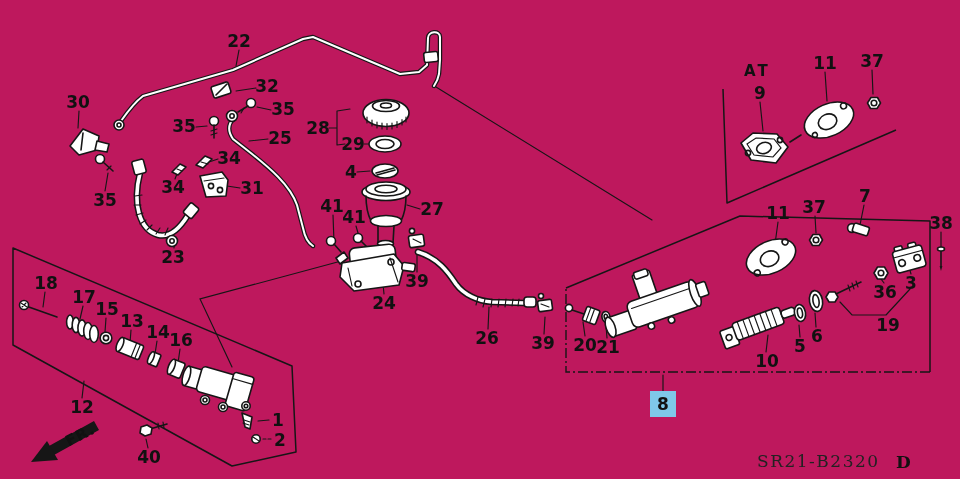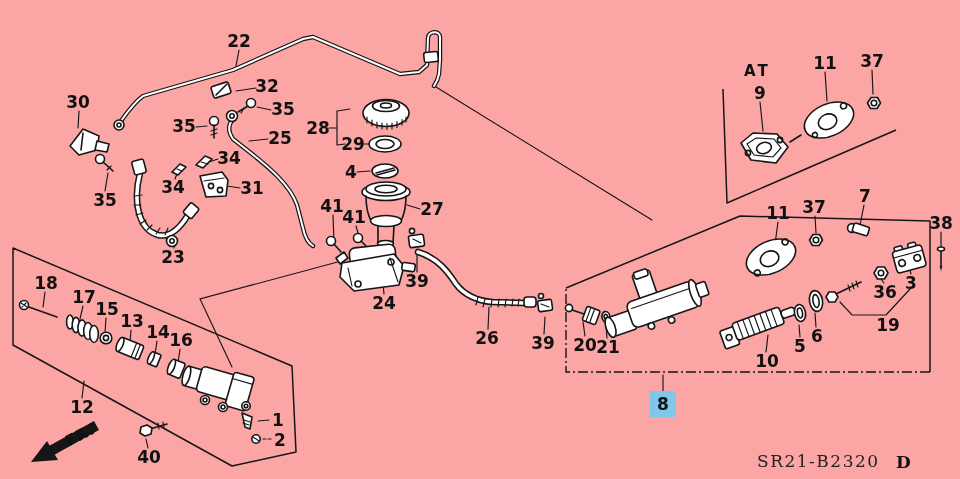--- a/index.html
+++ b/index.html
@@ -1,16 +1,16 @@
 <!DOCTYPE html>
 <html><head>
 <meta charset="utf-8">
 <style>
   html,body{margin:0;padding:0;background:#fff;}
-  .stage{position:relative;width:960px;height:479px;background:#fca5a5;overflow:hidden;
+  .stage{position:relative;width:960px;height:479px;background:#be185d;overflow:hidden;
          font-family:"DejaVu Sans","Liberation Sans",sans-serif;}
   svg{position:absolute;left:0;top:0;}
   svg *{vector-effect:non-scaling-stroke;}
   .ln{fill:none;stroke:#161616;stroke-width:1.6;stroke-linecap:round;stroke-linejoin:round;}
   .thin{fill:none;stroke:#161616;stroke-width:1.15;stroke-linecap:round;}
   .w{fill:#ffffff;stroke:#161616;stroke-width:1.6;stroke-linejoin:round;}
   .blk{fill:#161616;stroke:none;}
   .tube-o{fill:none;stroke:#161616;stroke-width:4.4;stroke-linecap:round;stroke-linejoin:round;}
   .tube-i{fill:none;stroke:#ffffff;stroke-width:2.0;stroke-linecap:round;stroke-linejoin:round;}
   .hose-o{fill:none;stroke:#161616;stroke-width:6.6;stroke-linecap:round;stroke-linejoin:round;}

